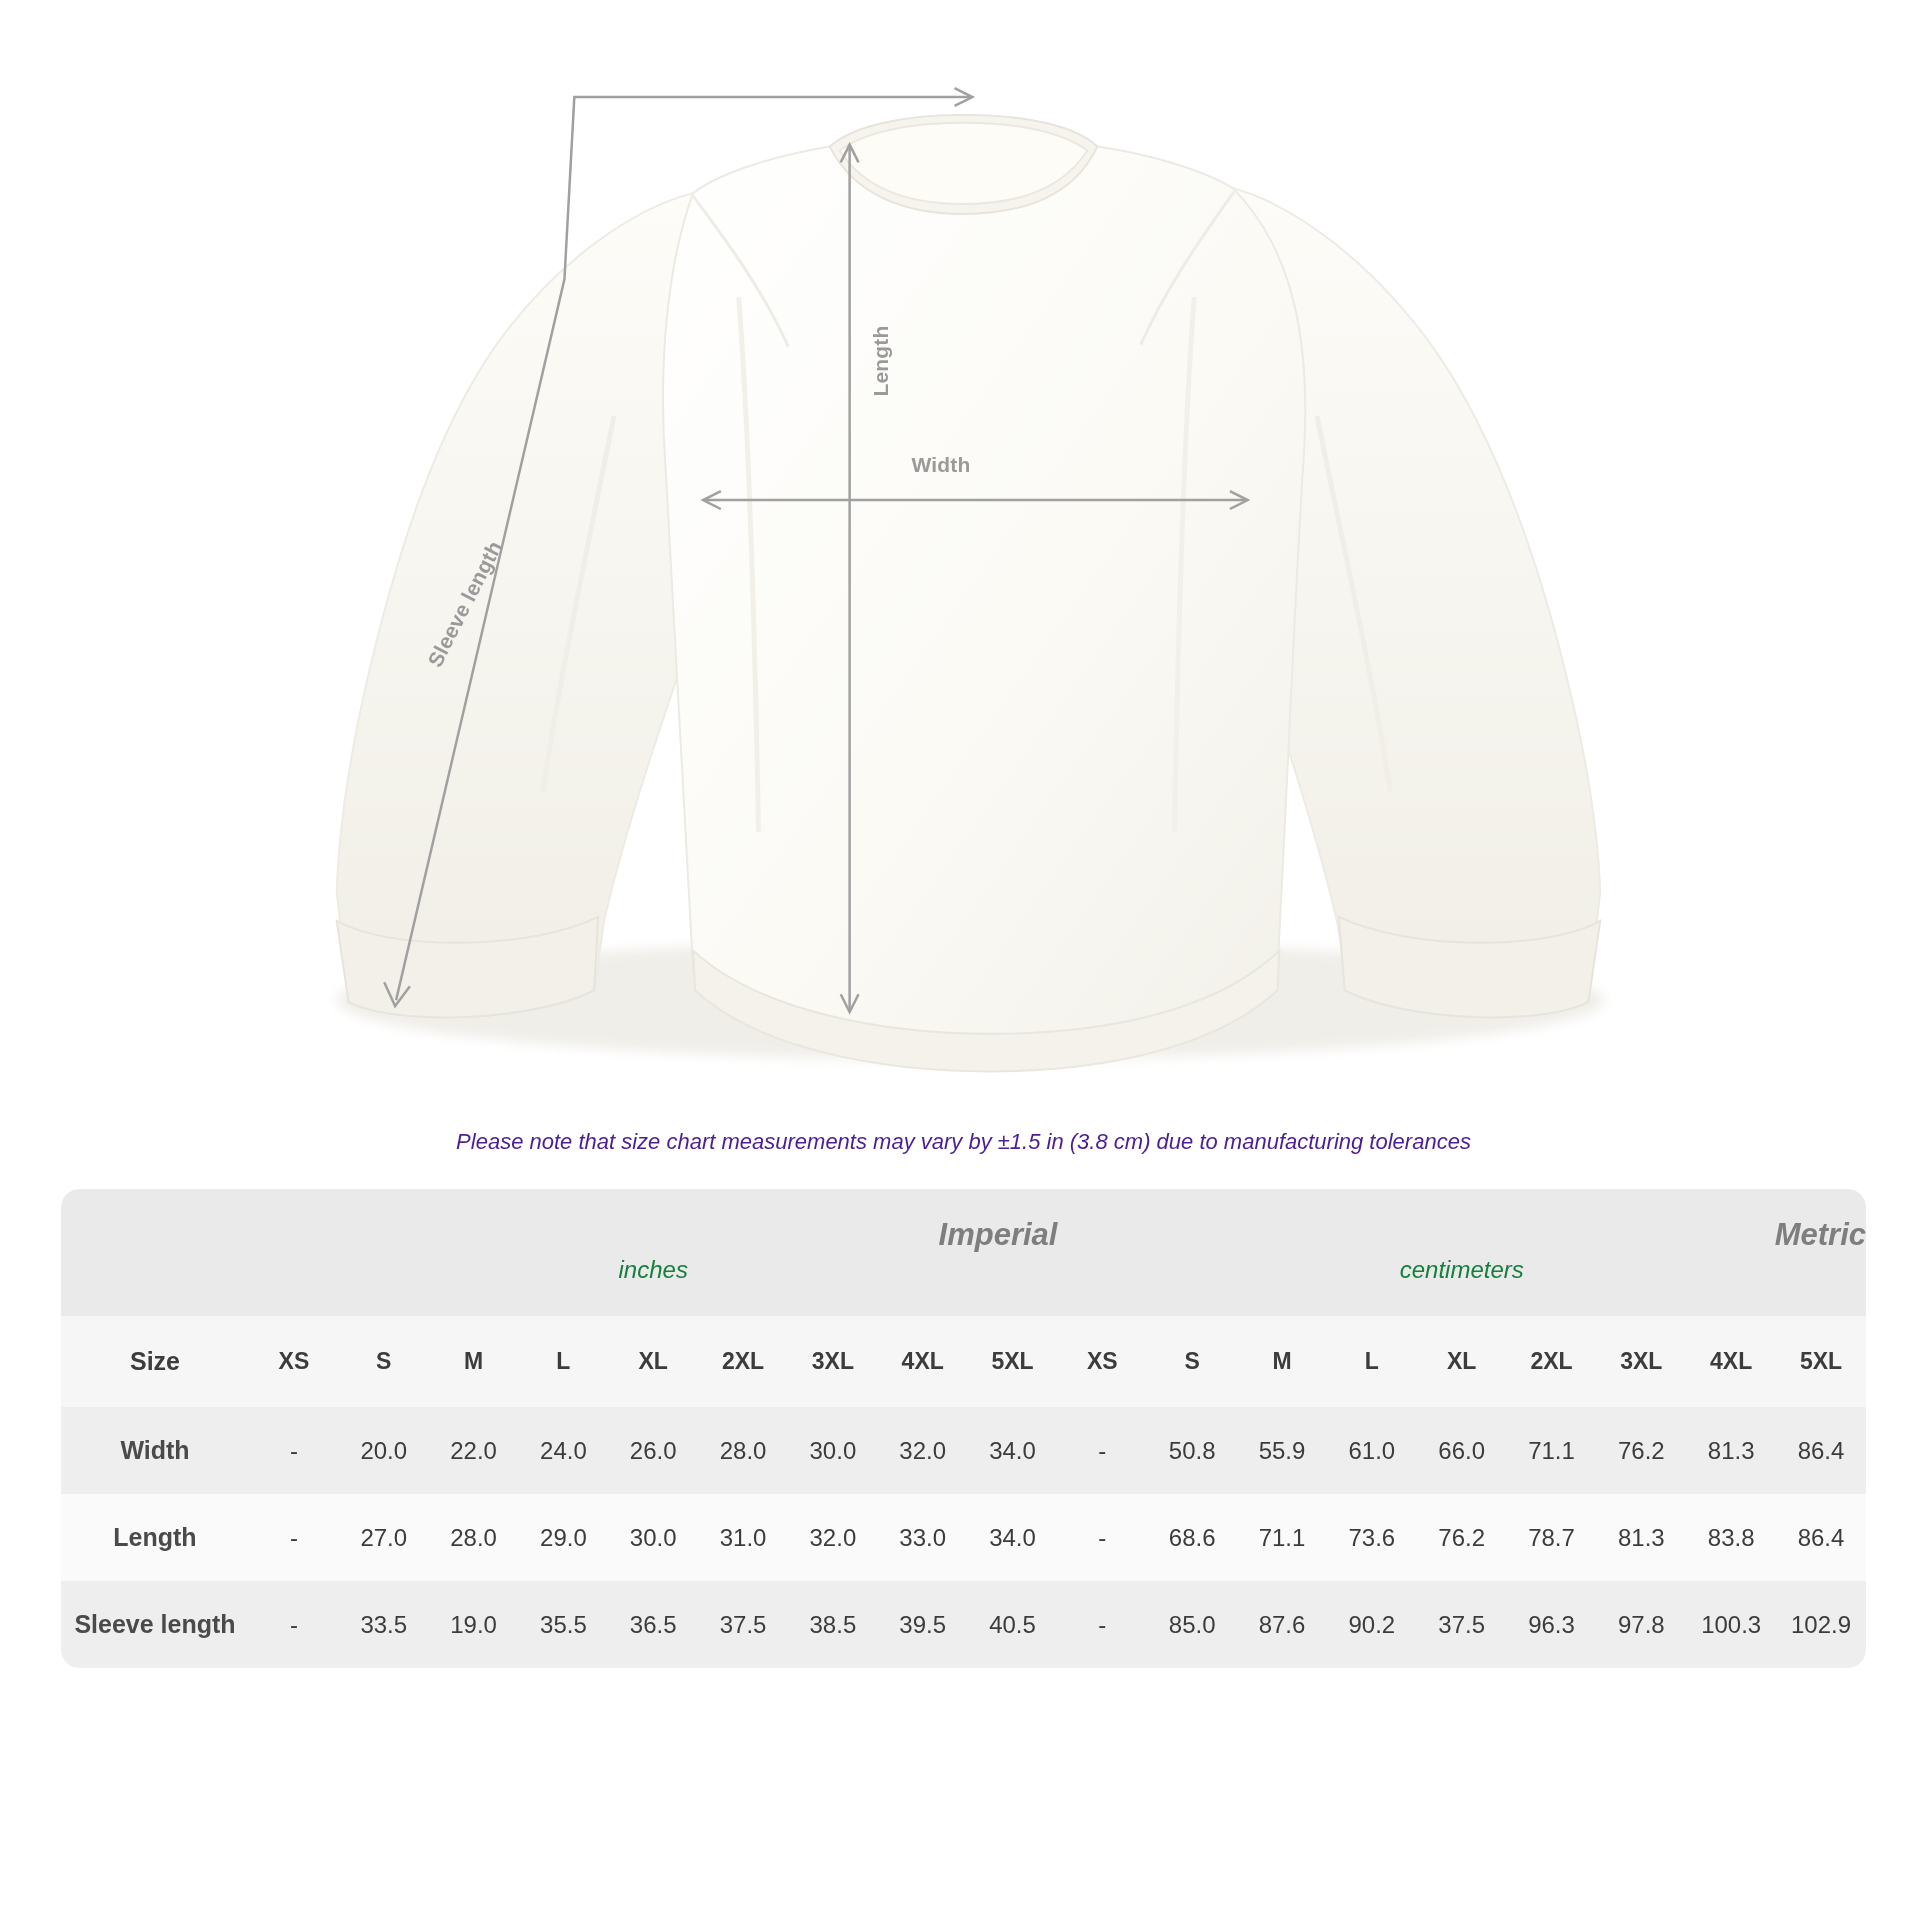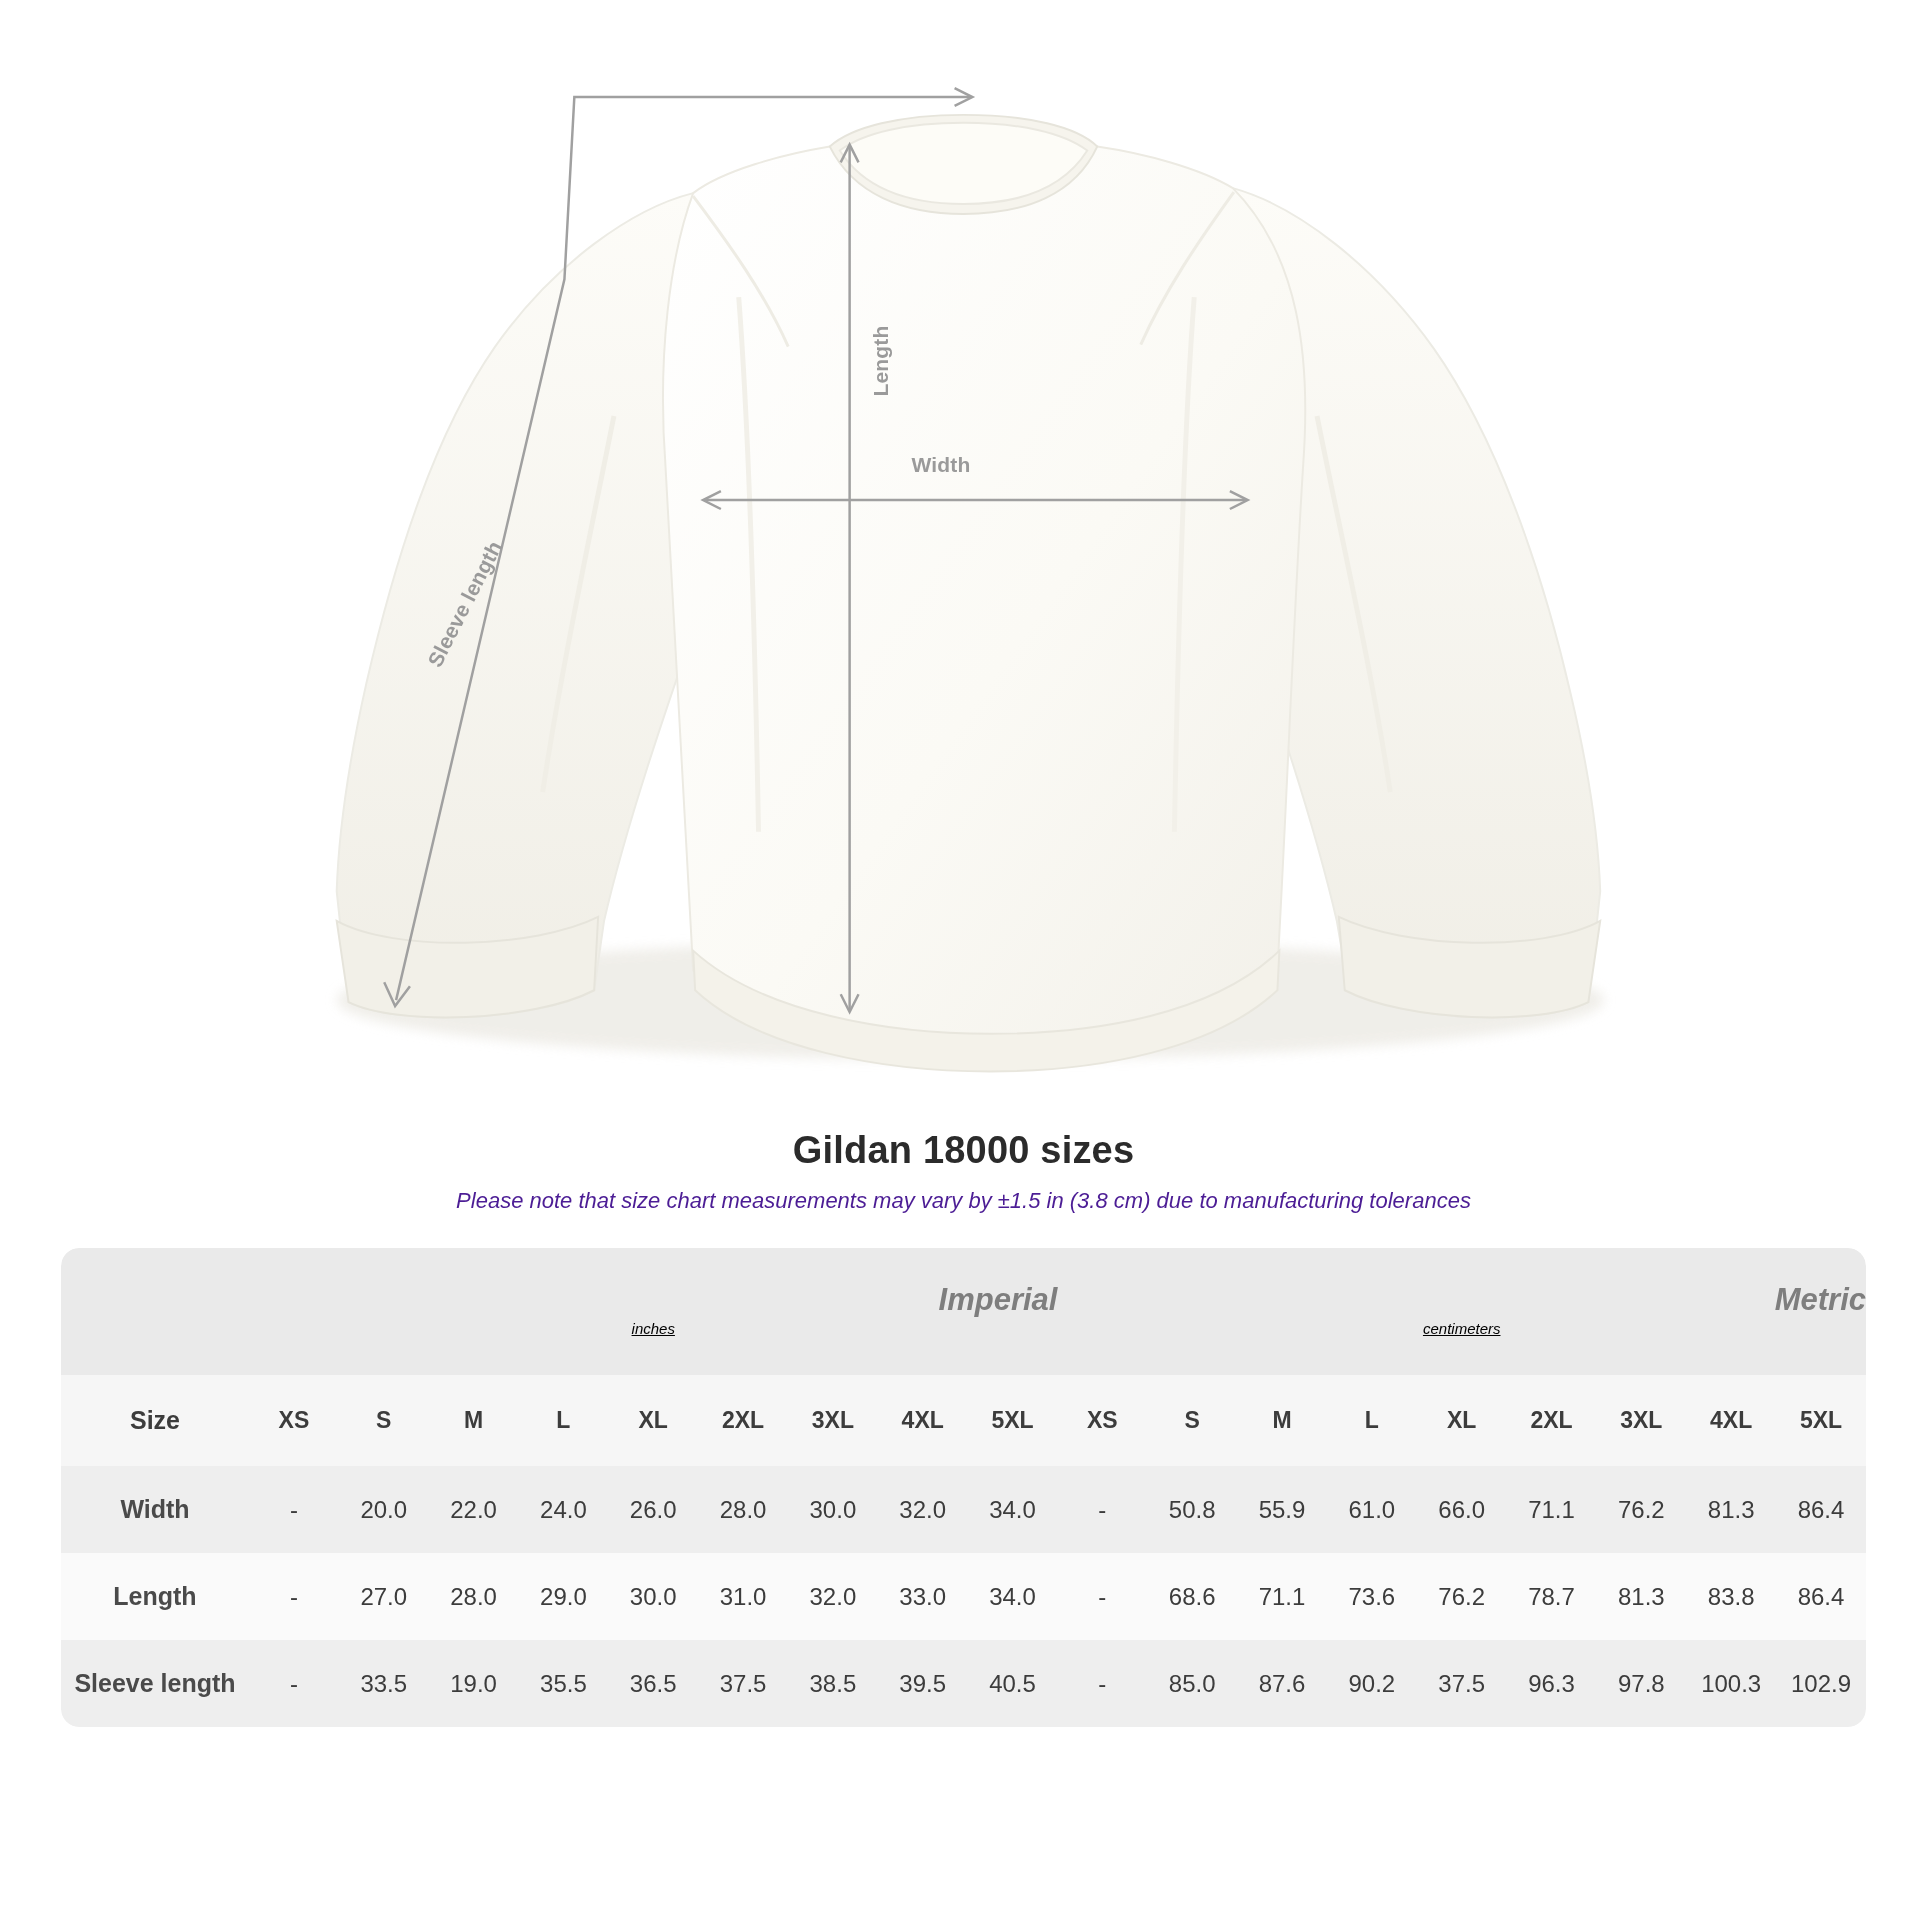--- a/index.html
+++ b/index.html
@@ -93,25 +93,24 @@
   }
   .unit-name {
     font-size: 31px;
     font-weight: bold;
     font-style: italic;
     color: #7e7e7e;
     line-height: 1.15;
     text-align: right;
   }
   .unit-sub {
-    font-size: 15px;
+    font-size: 24px;
     font-style: italic;
-    color: #000000;
+    color: #15803d;
     line-height: 1.5;
-    text-decoration: underline;
   }
   .unit-row td.corner-left { border-top-left-radius: 18px; }
   .unit-row td.corner-right { border-top-right-radius: 18px; }
 
   
   .head-row td {
     background: #f6f6f6;
     height: 91px;
     font-weight: bold;
     color: #4a4a4a;
@@ -235,21 +234,20 @@
         <polyline points="388,992 399,1016 414,996" fill="none"></polyline>
       </g>
     </svg>
 
     <span class="dim-label width-lbl">Width</span>
     <span class="dim-label length-lbl">Length</span>
     <span class="dim-label sleeve-lbl">Sleeve length</span>
   </div>
 
   <div class="title-block">
-    <h1 class="chart-title">Gildan 18000 sizes</h1>
     <p class="chart-note">Please note that size chart measurements may vary by ±1.5 in (3.8 cm) due to manufacturing tolerances</p>
   </div>
 
   <div class="table-wrap">
     <table class="size-table">
       <colgroup>
         <col class="c-label">
         <col class="c-data">
           <col class="c-data">
           <col class="c-data">

